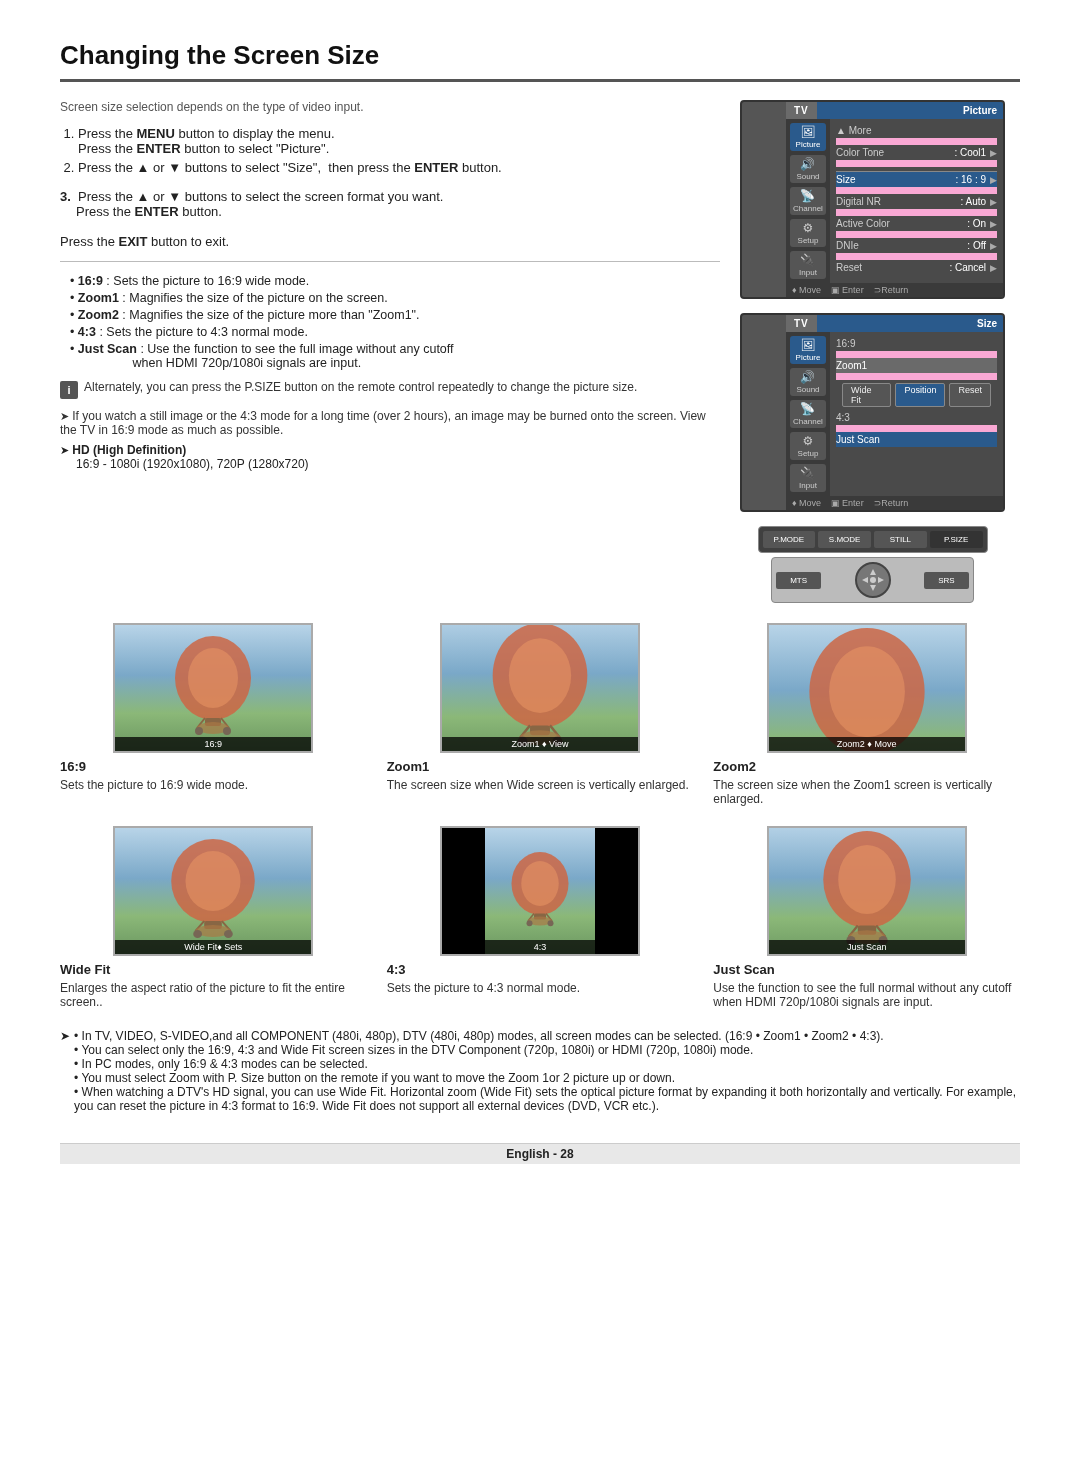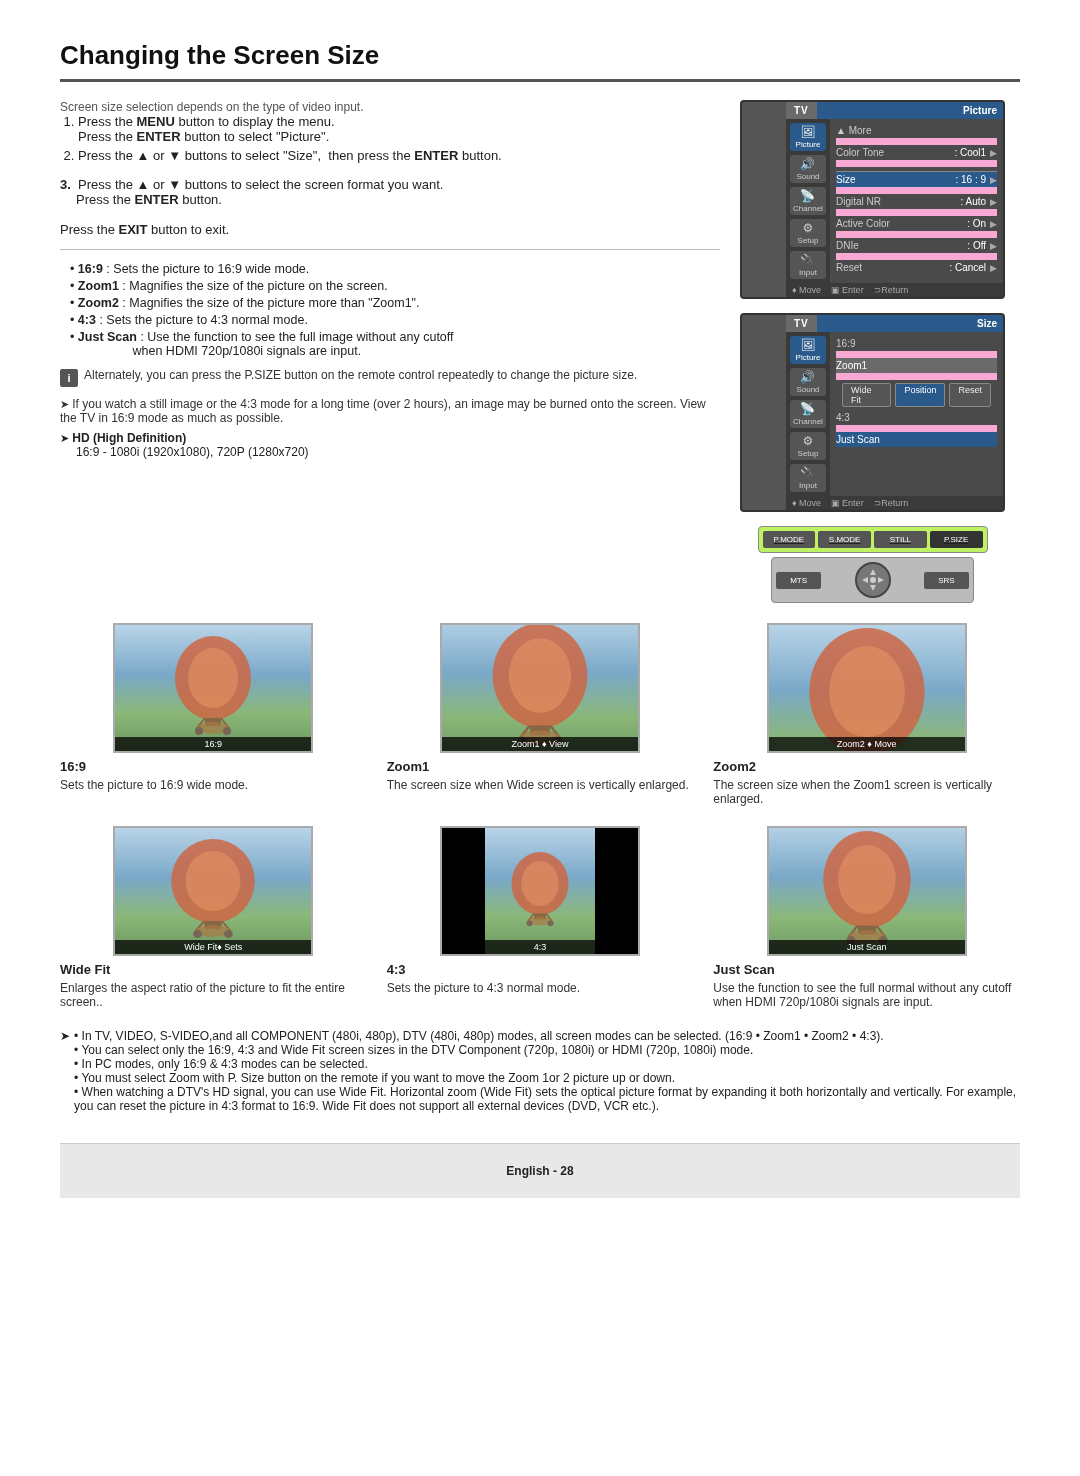--- a/index.html
+++ b/index.html
@@ -31,20 +31,21 @@
     .left-col {
       flex: 1;
     }
     .right-col {
       width: 280px;
       flex-shrink: 0;
     }
     .intro-text {
       font-size: 12px;
       color: #555;
+      margin-bottom: 12px;
     }
     .step {
       margin-bottom: 10px;
       font-size: 13px;
     }
     .step ol {
       padding-left: 18px;
     }
     .step ol li {
       margin-bottom: 4px;
@@ -305,21 +306,21 @@
     }
 
     .page-footer {
       text-align: center;
       margin-top: 30px;
       padding-top: 6px;
       border-top: 1px solid #ccc;
       font-size: 12px;
       font-weight: bold;
       background: #e8e8e8;
-      padding: 20px;
+      padding: 3px;
     }
     b, strong {
       font-weight: bold;
     }
     .separator-line {
       border: none;
       border-top: 1px solid #bbb;
       margin: 12px 0;
     }
     .step-3-indent {
@@ -507,21 +508,21 @@
         </div>
       </div>
       <div class="tv-footer">
         <span>♦ Move</span>
         <span>▣ Enter</span>
         <span>⊃Return</span>
       </div>
     </div>
 
     <div class="remote-box">
-      <div style="display:grid; grid-template-columns: repeat(4, 1fr); gap:3px; background:#bef264; padding:4px; border:1px solid #888; border-radius:4px; width:230px;text-decoration:underline;">
+      <div style="display:grid; grid-template-columns: repeat(4, 1fr); gap:3px; background:#404040; padding:4px; border:1px solid #888; border-radius:4px; width:230px;">
         <div class="remote-btn">P.MODE</div>
         <div class="remote-btn">S.MODE</div>
         <div class="remote-btn">STILL</div>
         <div class="remote-btn active-btn">P.SIZE</div>
       </div>
       <div style="display:flex; gap:10px; margin-top:4px; align-items: center; justify-content:center; background:#bbb; padding:4px; border:1px solid #888; border-radius:4px; width:203px;">
         <div class="remote-btn" style="flex:1;">MTS</div>
         <div style="display:flex; align-items:center; gap:6px; flex:2; justify-content:center;">
           <div style="width:36px; height:36px; border-radius:50%; background:#777; border:2px solid #444; display:flex; align-items:center; justify-content:center;">
             <svg width="28" height="28" viewBox="0 0 28 28">

